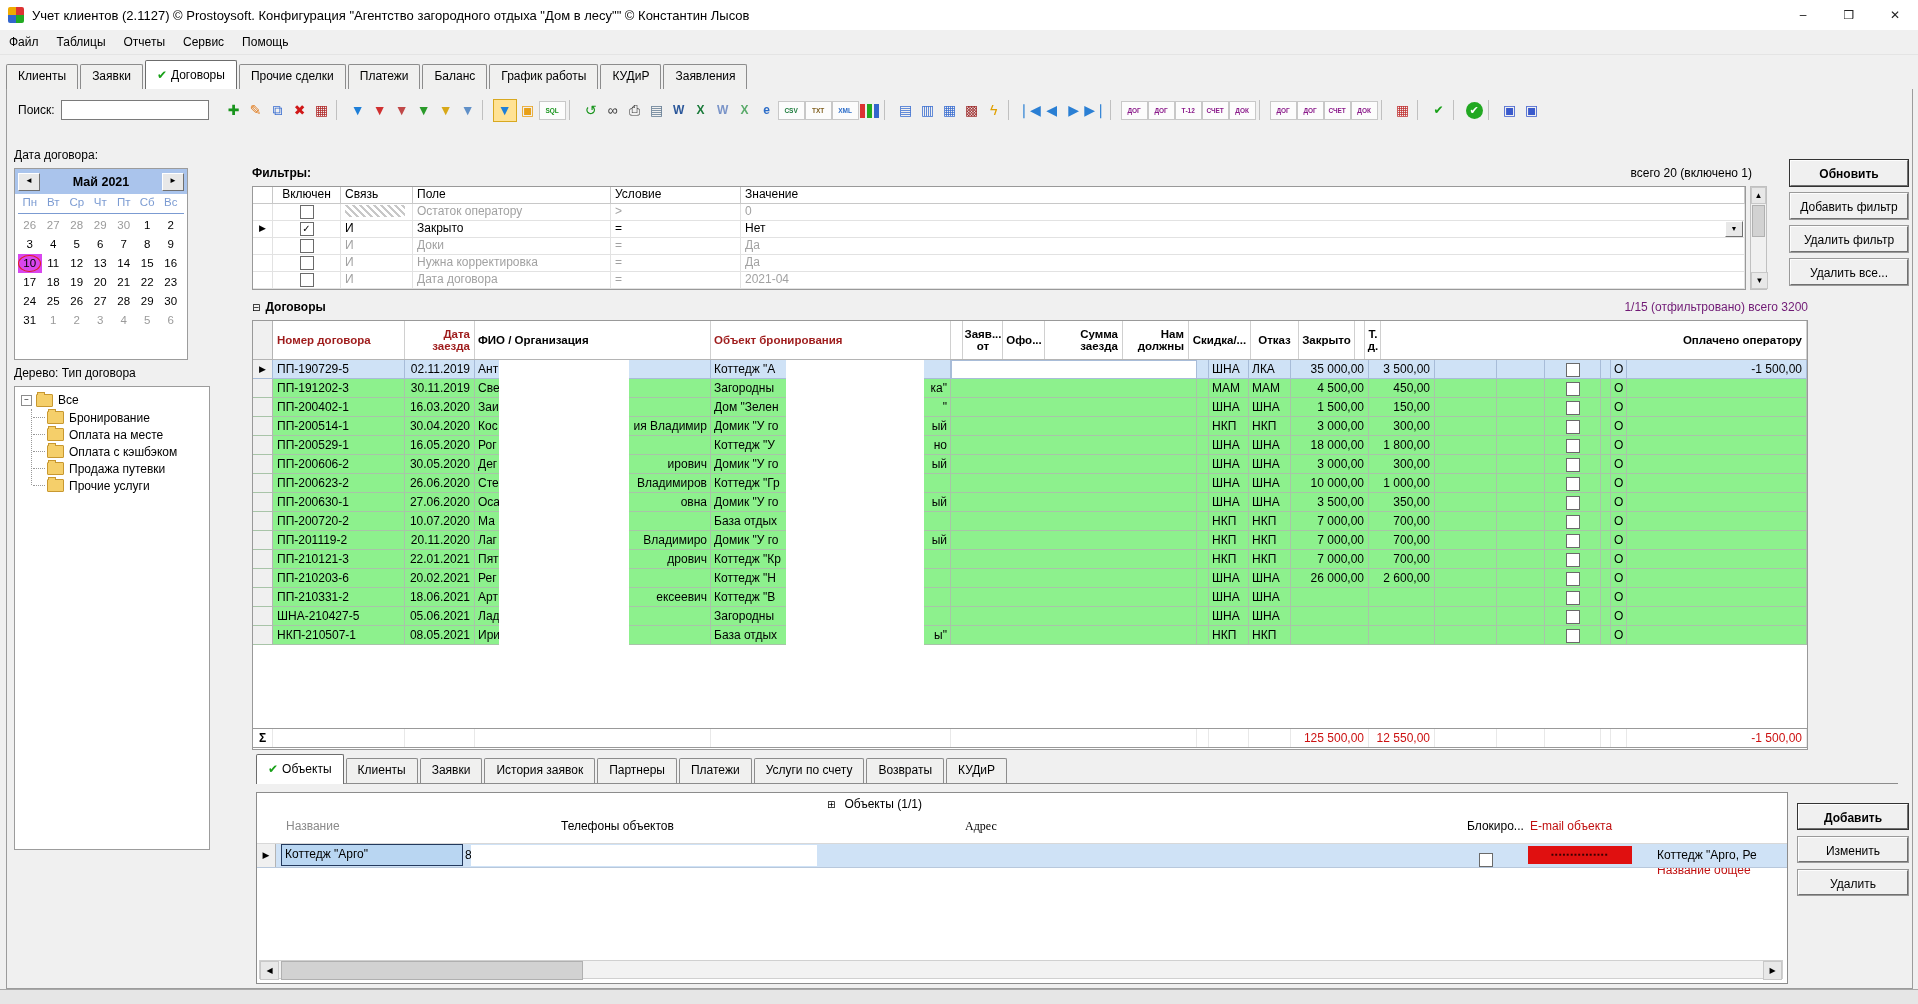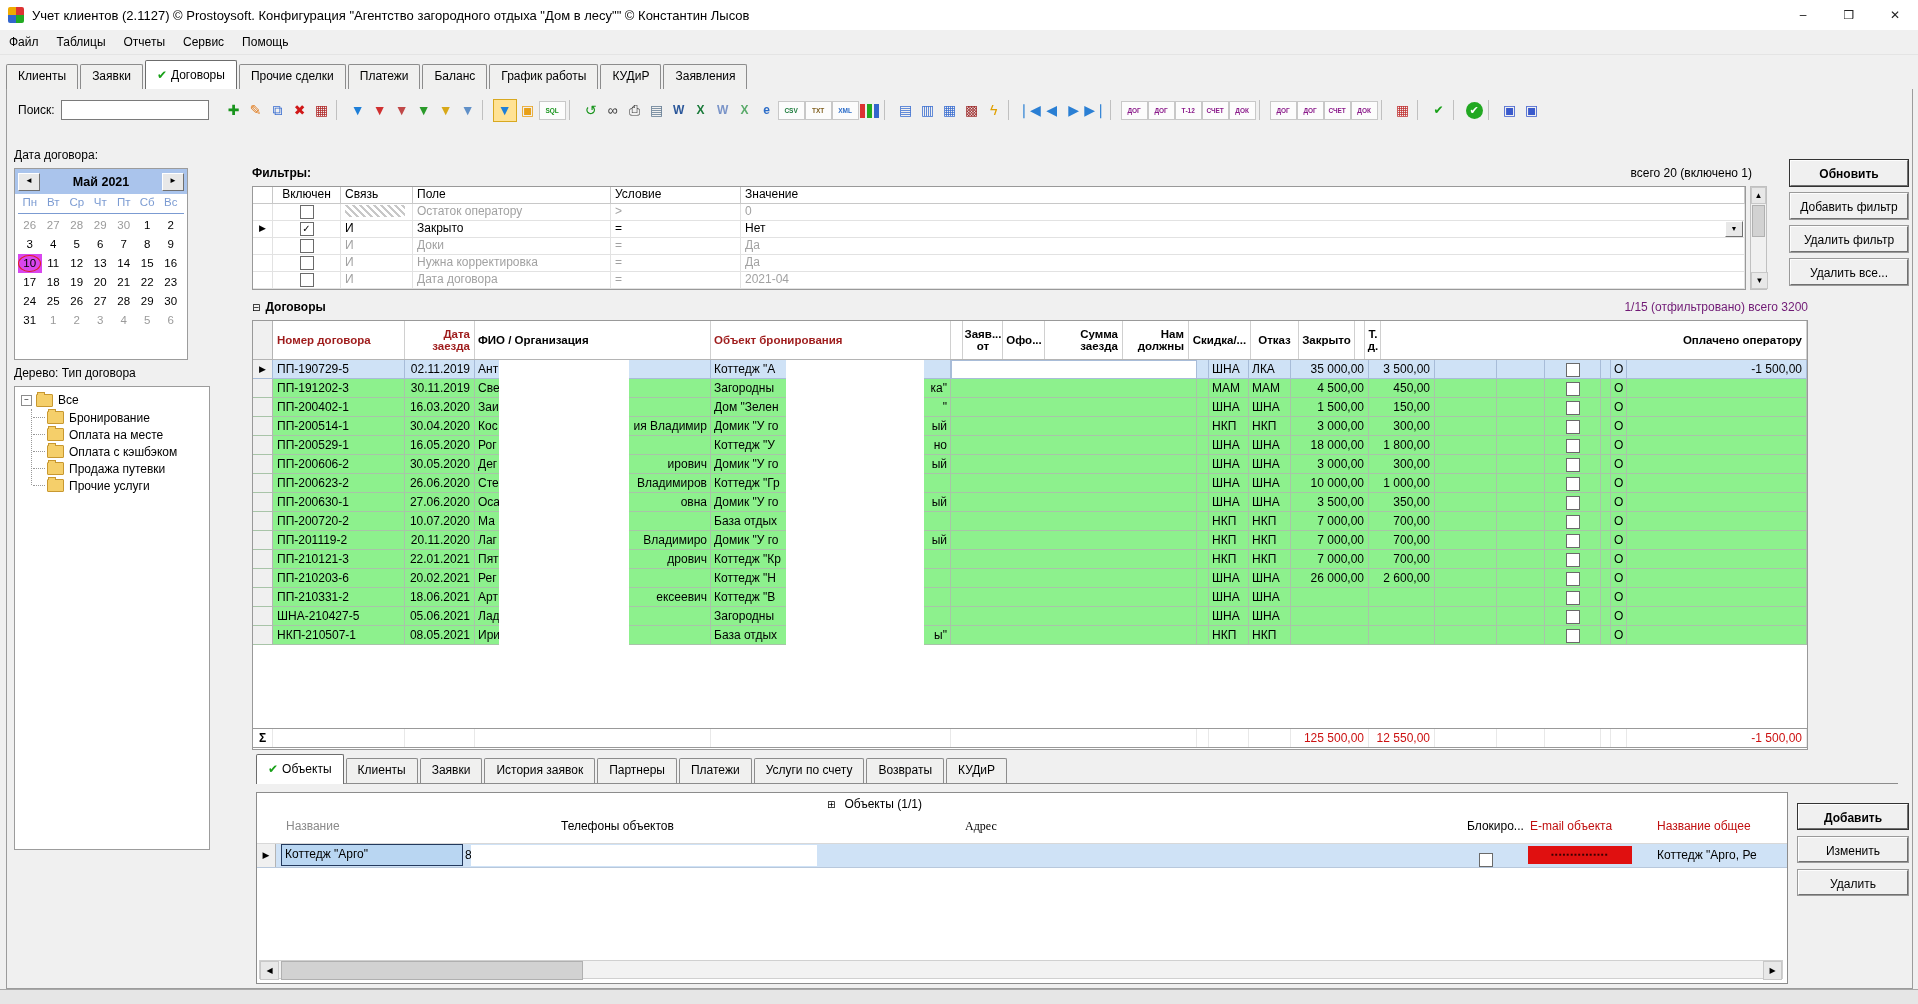--- a/index.html
+++ b/index.html
@@ -945,21 +945,21 @@
     <div class="objgrouphead">
       <span class="gicon">⊞</span>
       <span style="margin-left:4px;">Объекты (1/1)</span>
     </div>
     <div class="objheads">
       <span class="oh gray" style="left:29px;">Название</span>
       <span class="oh" style="left:304px;">Телефоны объектов</span>
       <span class="oh" style="left:708px;font-family:Liberation Serif, serif;">Адрес</span>
       <span class="oh" style="left:1210px;">Блокиро...</span>
       <span class="oh red" style="left:1273px;">E-mail объекта</span>
-      <span class="oh red" style="left:1400px;">Название общее</span>
+      <span class="oh red" style="left:1400px;margin-top:44px;">Название общее</span>
     </div>
     <div class="objrow">
       <span class="objmarker">▶</span>
       <span class="namecell">Коттедж "Арго"</span>
       <span class="phonecell">8</span>
       <span class="mask" style="left:214px;top:1px;width:346px;height:21px;"></span>
       <span class="objcb"><i class="cb"></i></span>
       <span class="emailcell">▪▪▪▪▪▪▪▪▪▪▪▪▪▪▪</span>
       <span class="commoncell">Коттедж "Арго, Ре</span>
     </div>

